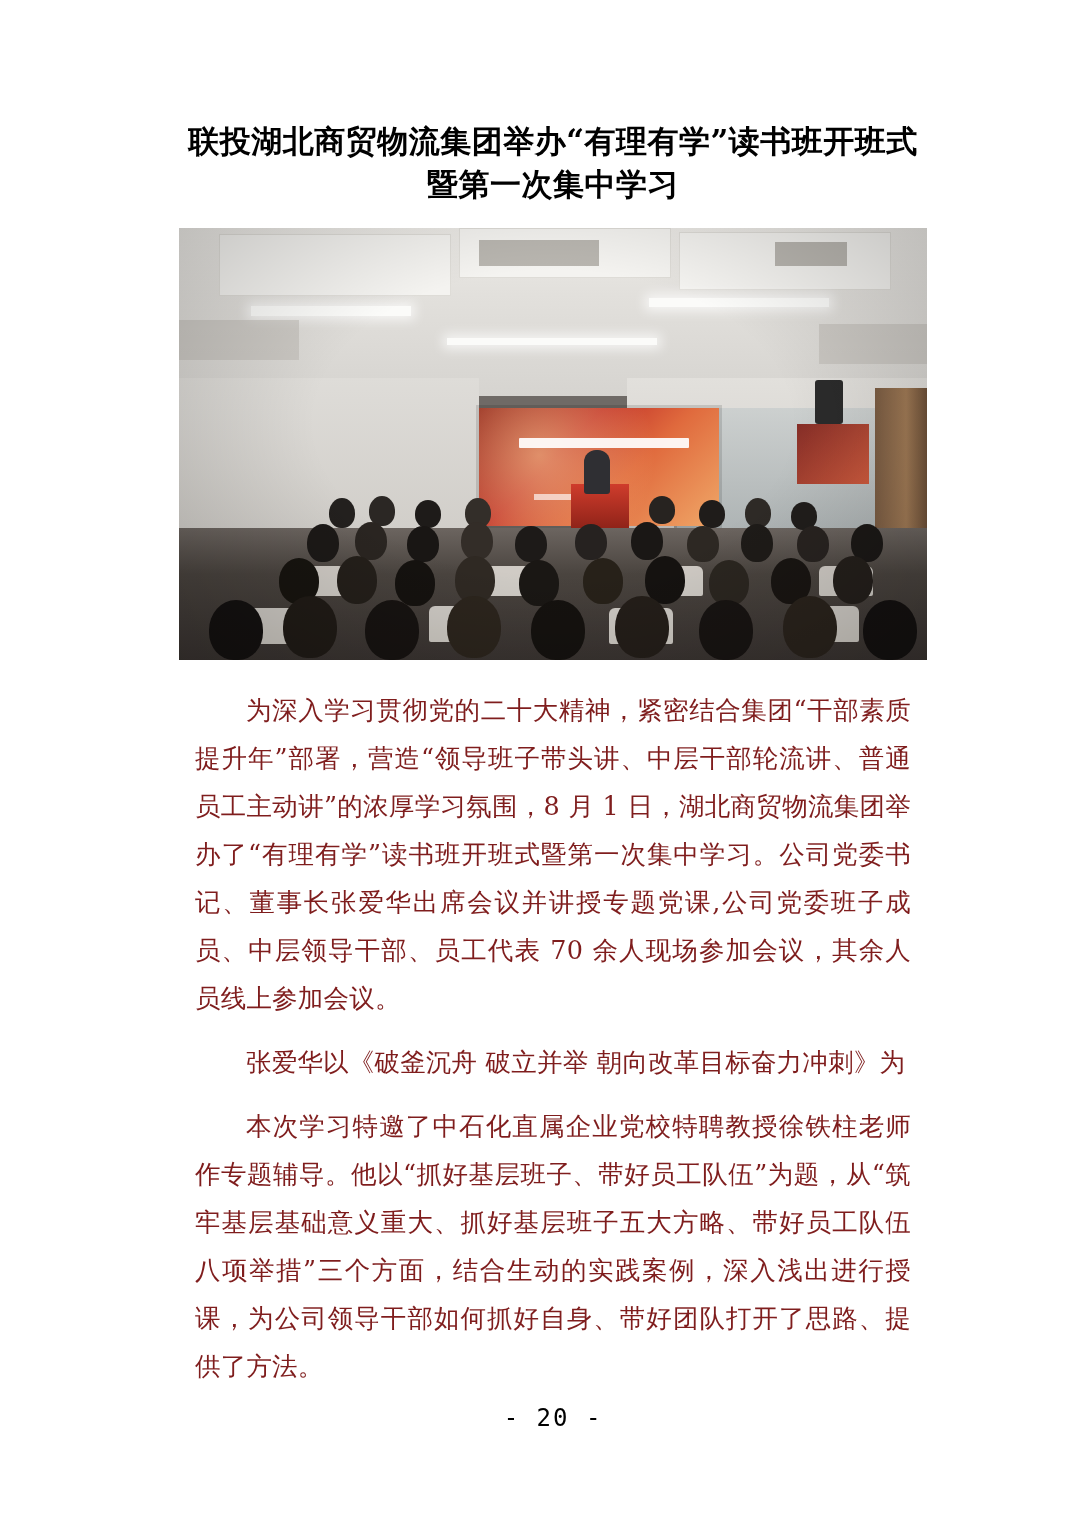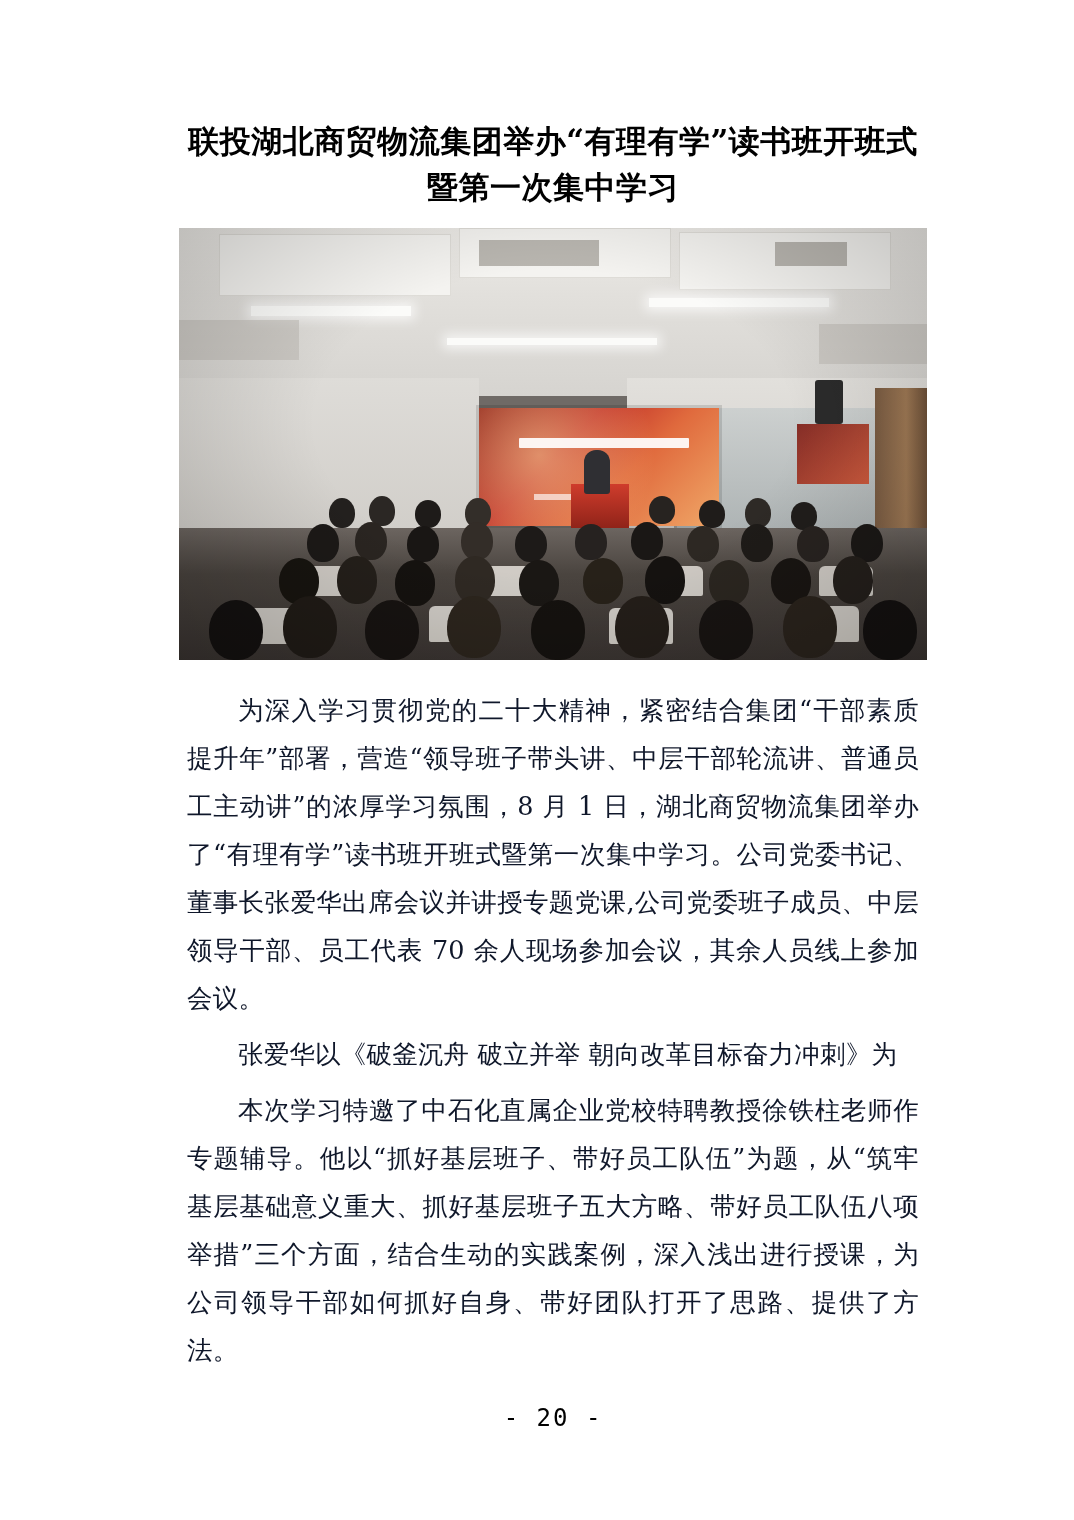--- a/index.html
+++ b/index.html
@@ -33,20 +33,21 @@
     font-weight: bold;
     font-size: 31px;
     line-height: 46px;
     text-align: center;
     letter-spacing: 0.5px;
     margin: 0 0 18px 0;
     color: #000;
   }
   .doc-title .line2 {
     display: block;
+    font-family: Liberation Mono, monospace;
   }
   .figure {
     width: 748px;
     height: 432px;
     margin: 6px 0 26px 0;
     position: relative;
     overflow: hidden;
     background: #6f6a66;
   }
   
@@ -136,26 +137,26 @@
   .ph-vignette {
     position: absolute; left: 0; top: 0; width: 100%; height: 100%;
     background: radial-gradient(ellipse at 50% 45%, rgba(0,0,0,0) 45%, rgba(0,0,0,0.22) 100%);
     pointer-events: none;
   }
   
   .body-text p {
     font-family: "DejaVu Serif", "Liberation Serif", serif;
     font-size: 25.5px;
     line-height: 48px;
-    margin: 8px;
+    margin: 16px;
     text-align: justify;
     text-justify: inter-ideograph;
     text-indent: 2em;
     letter-spacing: 0.2px;
-    color: #0f172a;
+    color: #7f1d1d;
   }
   .page-number {
     position: absolute;
     left: 0;
     top: 1404px;
     width: 1074px;
     text-align: center;
     font-family: "DejaVu Sans Mono", "Liberation Mono", monospace;
     font-size: 24px;
     letter-spacing: 2px;

